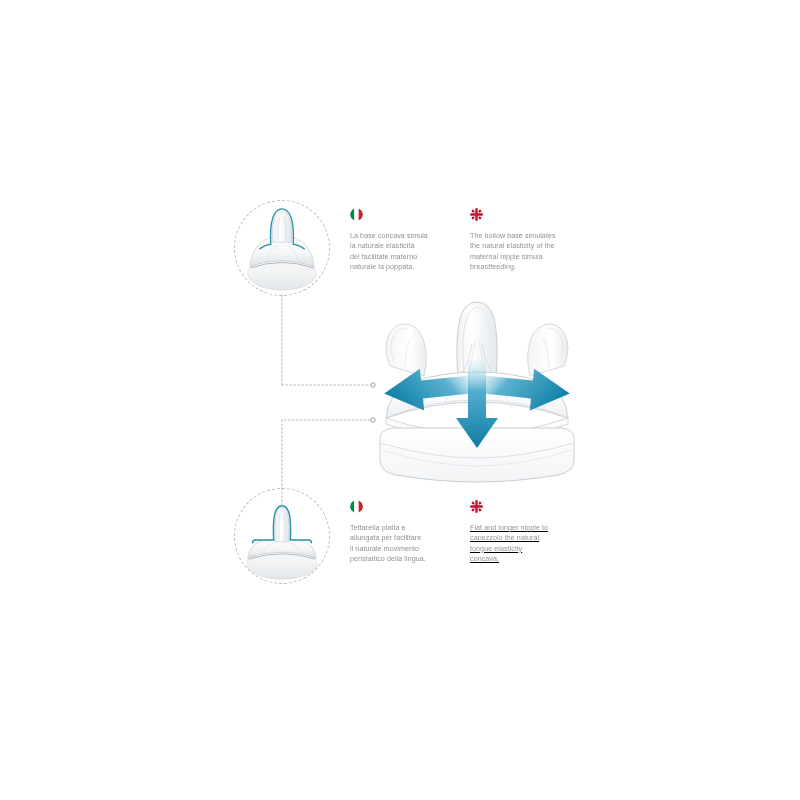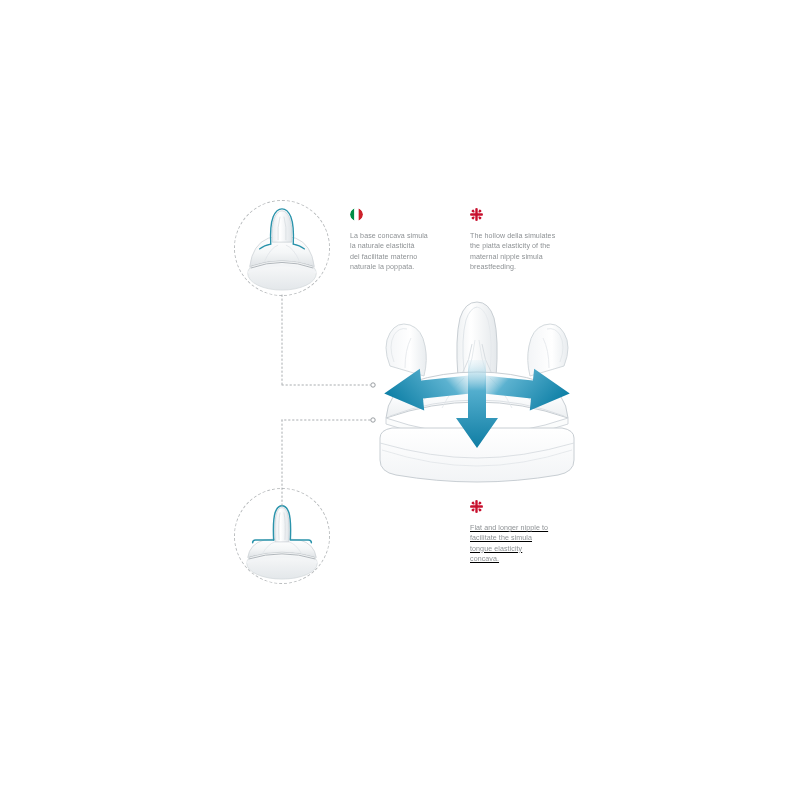--- a/index.html
+++ b/index.html
@@ -298,40 +298,58 @@
             <circle cx="6.5" cy="6.5" r="6.5"></circle>
           </clipPath>
         <g clip-path="url(#cUk1)">
           <rect width="13" height="13" fill="#ffffff"></rect>
           <path d="M0 0 L13 13 M13 0 L0 13" stroke="#c8102e" stroke-width="2.6"></path>
           <path d="M6.5 0 L6.5 13 M0 6.5 L13 6.5" stroke="#ffffff" stroke-width="4"></path>
           <path d="M6.5 0 L6.5 13 M0 6.5 L13 6.5" stroke="#c8102e" stroke-width="2.4"></path>
         </g>
       </svg>
     </span>
-    <p class="para">The hollow della simulates</p>
-    <p class="para">the piatta elasticity of the</p>
+    <p class="para">The hollow base simulates</p>
+    <p class="para">the natural elasticity of the</p>
     <p class="para">maternal nipple simula</p>
     <p class="para">breastfeeding.</p>
   </div>
 
+  <div class="text-block" id="text-it-bot">
+    <span class="flag">
+      <svg viewBox="0 0 13 13">
+        <clipPath id="cIt2">
+            <circle cx="6.5" cy="6.5" r="6.5"></circle>
+          </clipPath>
+        <g clip-path="url(#cIt2)">
+          <rect x="0" y="0" width="4.34" height="13" fill="#008c45"></rect>
+          <rect x="4.34" y="0" width="4.33" height="13" fill="#ffffff"></rect>
+          <rect x="8.67" y="0" width="4.33" height="13" fill="#cd212a"></rect>
+        </g>
+      </svg>
+    </span>
+    <p class="para">Tettarella piatta e</p>
+    <p class="para">allungata per facilitare</p>
+    <p class="para">il naturale movimento</p>
+    <p class="para">peristaltico della lingua.</p>
+  </div>
 
   <div class="text-block" id="text-en-bot">
     <span class="flag">
       <svg viewBox="0 0 13 13">
         <clipPath id="cUk2">
             <circle cx="6.5" cy="6.5" r="6.5"></circle>
           </clipPath>
         <g clip-path="url(#cUk2)">
           <rect width="13" height="13" fill="#ffffff"></rect>
           <path d="M0 0 L13 13 M13 0 L0 13" stroke="#c8102e" stroke-width="2.6"></path>
           <path d="M6.5 0 L6.5 13 M0 6.5 L13 6.5" stroke="#ffffff" stroke-width="4"></path>
           <path d="M6.5 0 L6.5 13 M0 6.5 L13 6.5" stroke="#c8102e" stroke-width="2.4"></path>
         </g>
       </svg>
     </span>
     <p class="para">Flat and longer nipple to</p>
-    <p class="para">facilitate the simula</p>
+    <p class="para">capezzolo the natural</p>
     <p class="para">tongue elasticity</p>
     <p class="para">concava.</p>
   </div>
 
 </div>
 
 </body></html>

